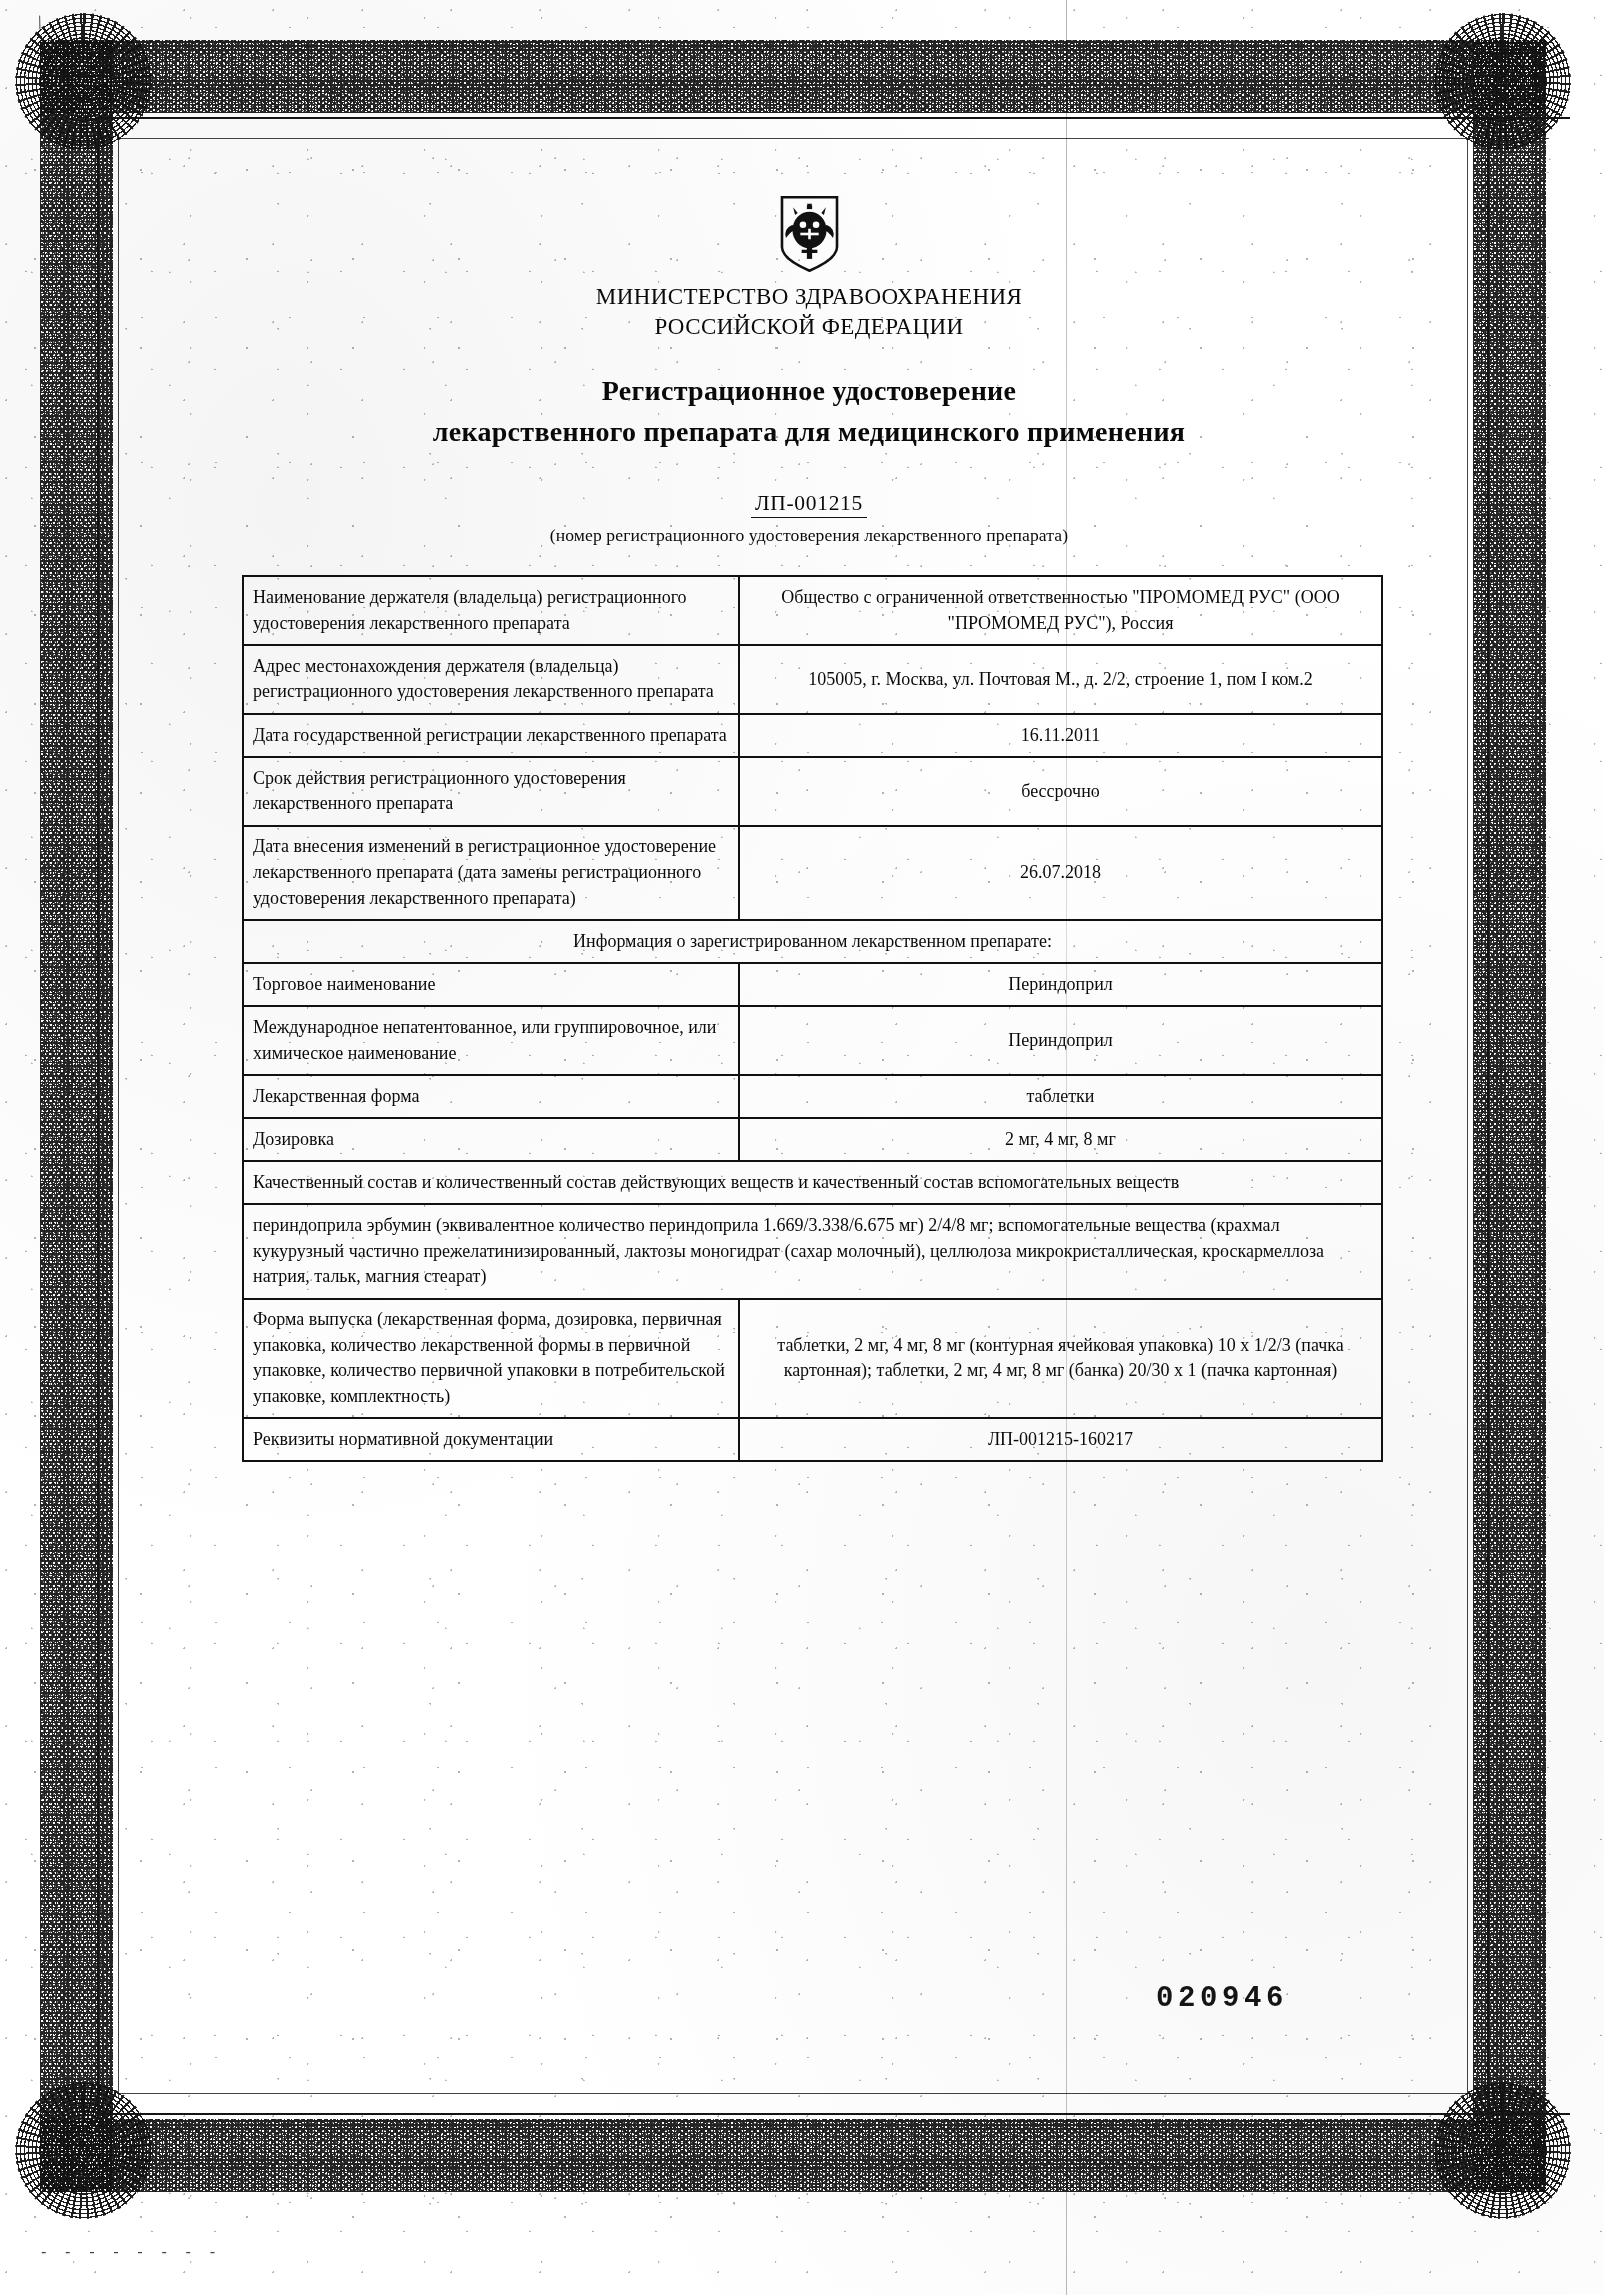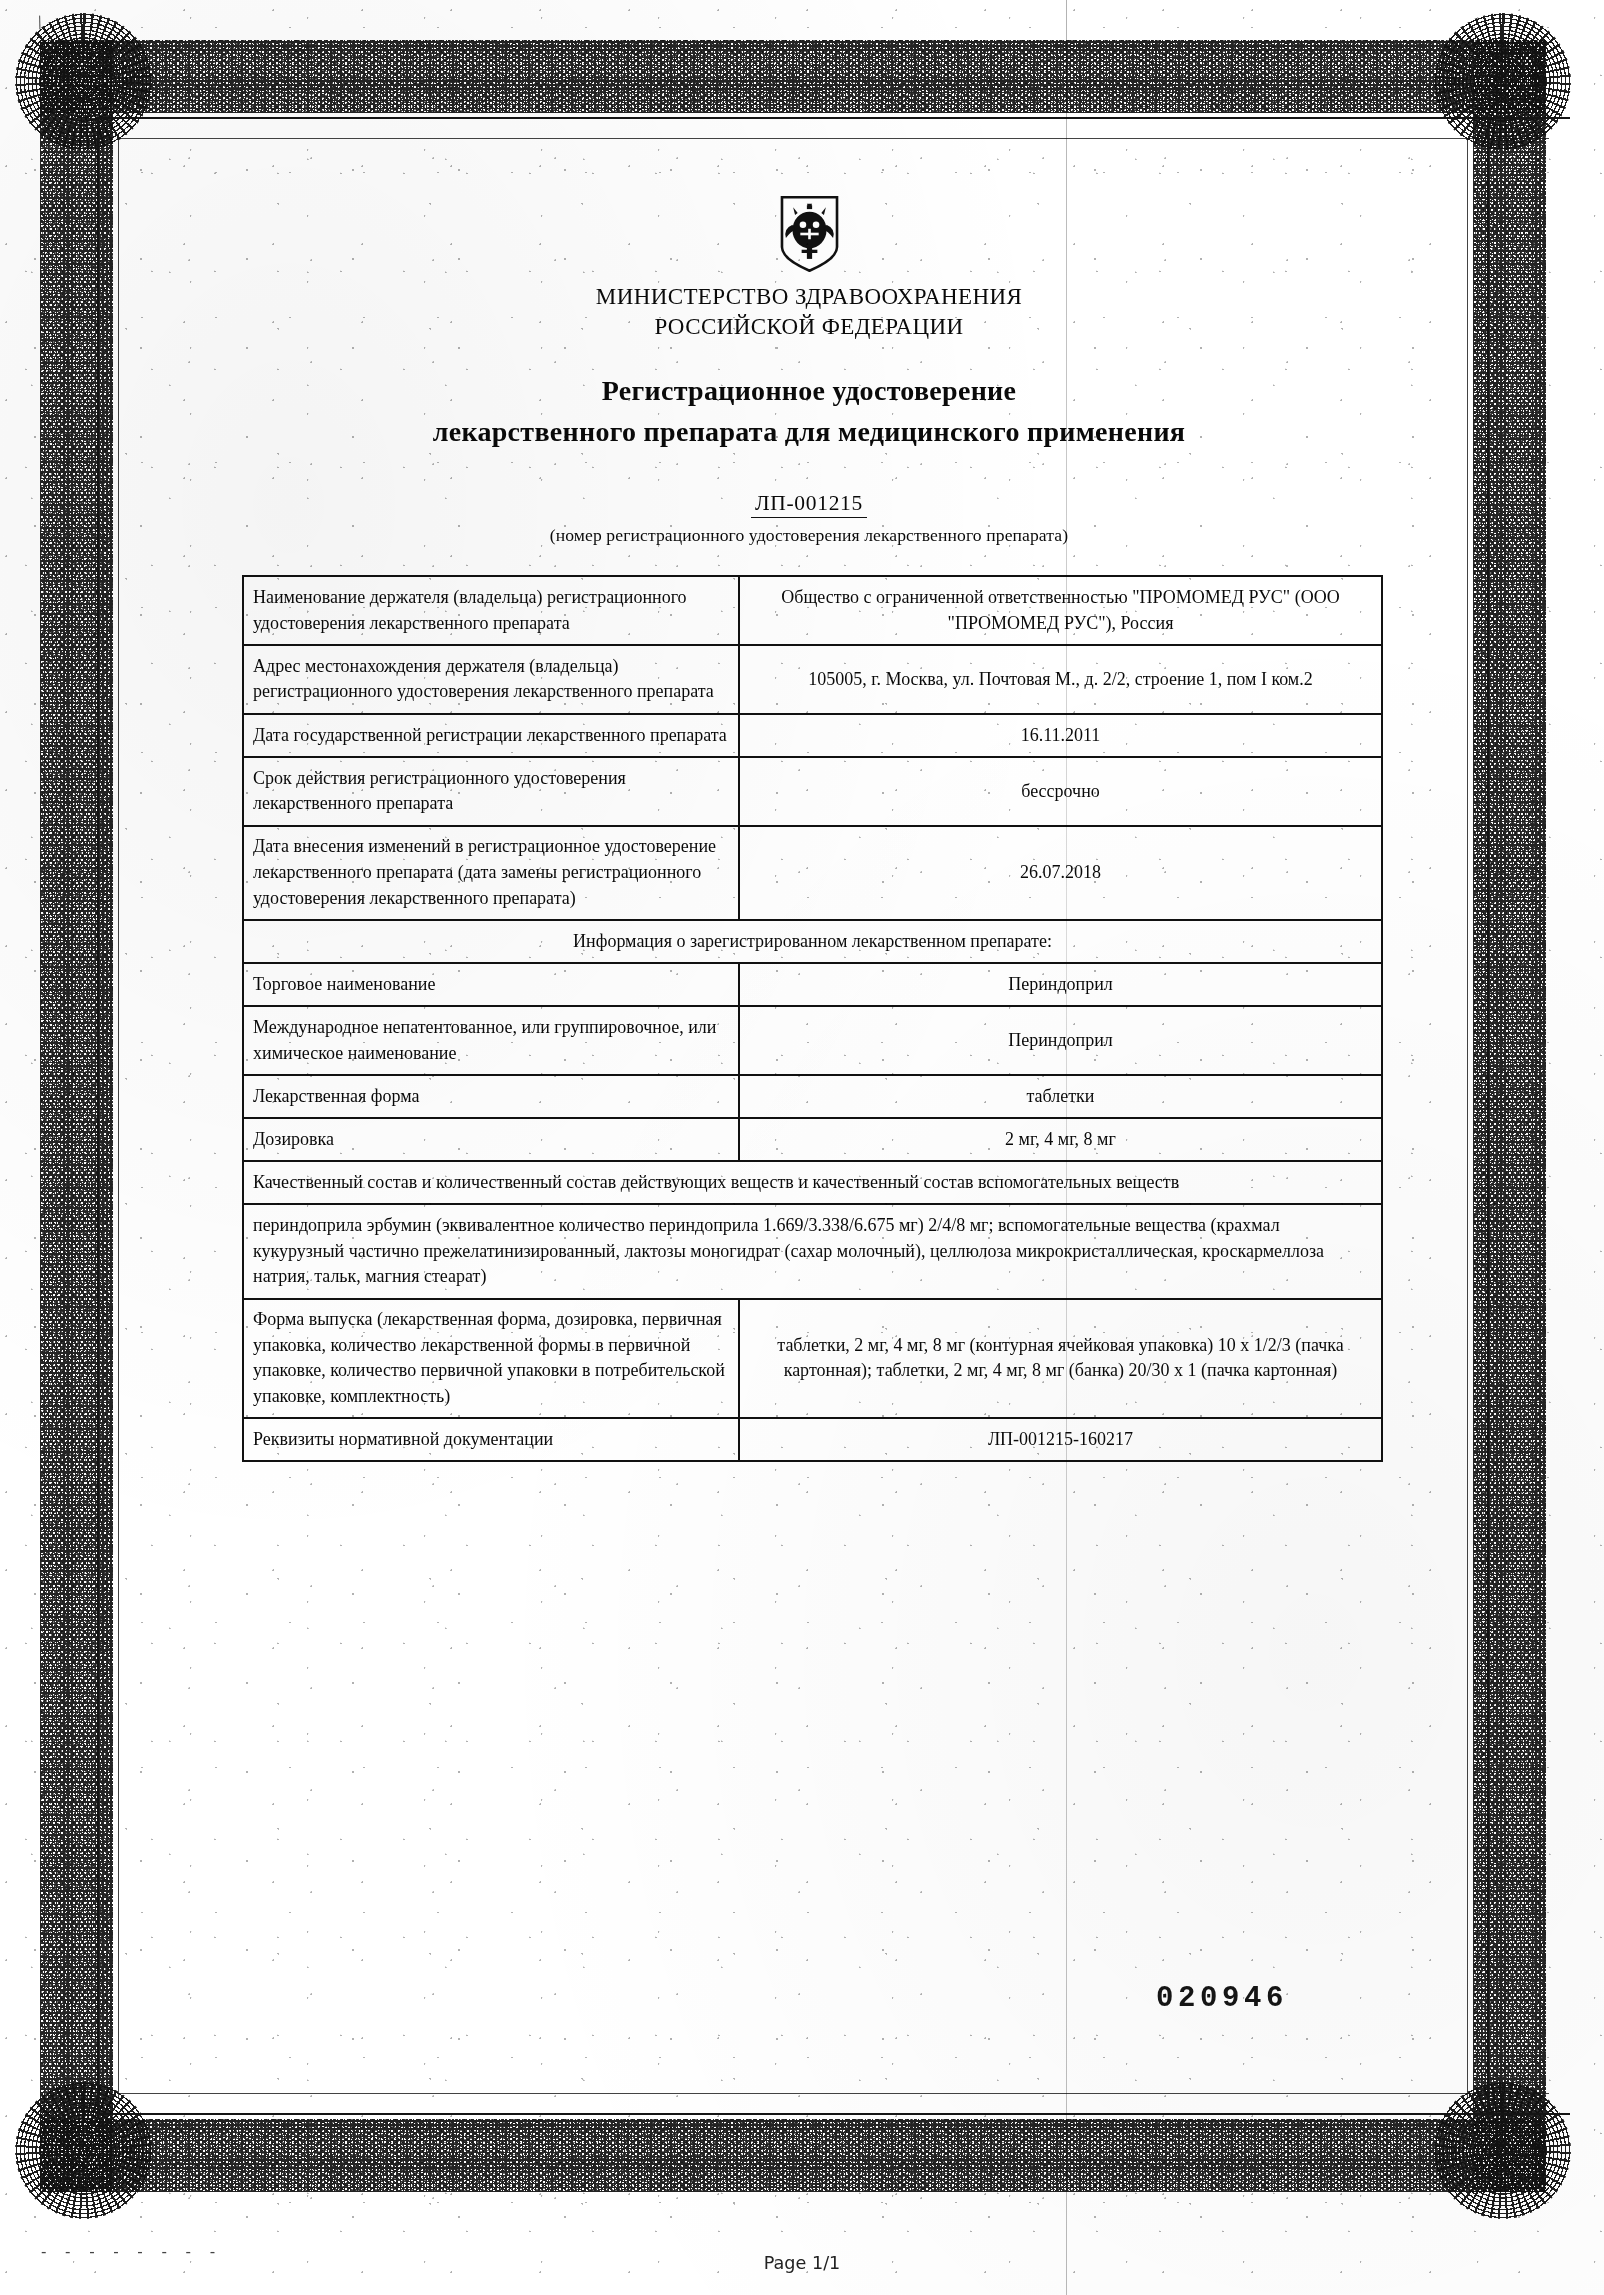--- a/index.html
+++ b/index.html
@@ -292,16 +292,15 @@
   </div>
 
   <div class="serial">020946</div>
 
   <div class="fold"></div>
   <div class="scan-speckle"></div>
   <div class="toner"></div>
 
   <div class="corner-tick">\</div>
   <div class="edge-dashes">- - - - -   - - -</div>
-  <div class="page-footer">Page  1/1</div>
 
 </div>
 
 
 </body></html>

